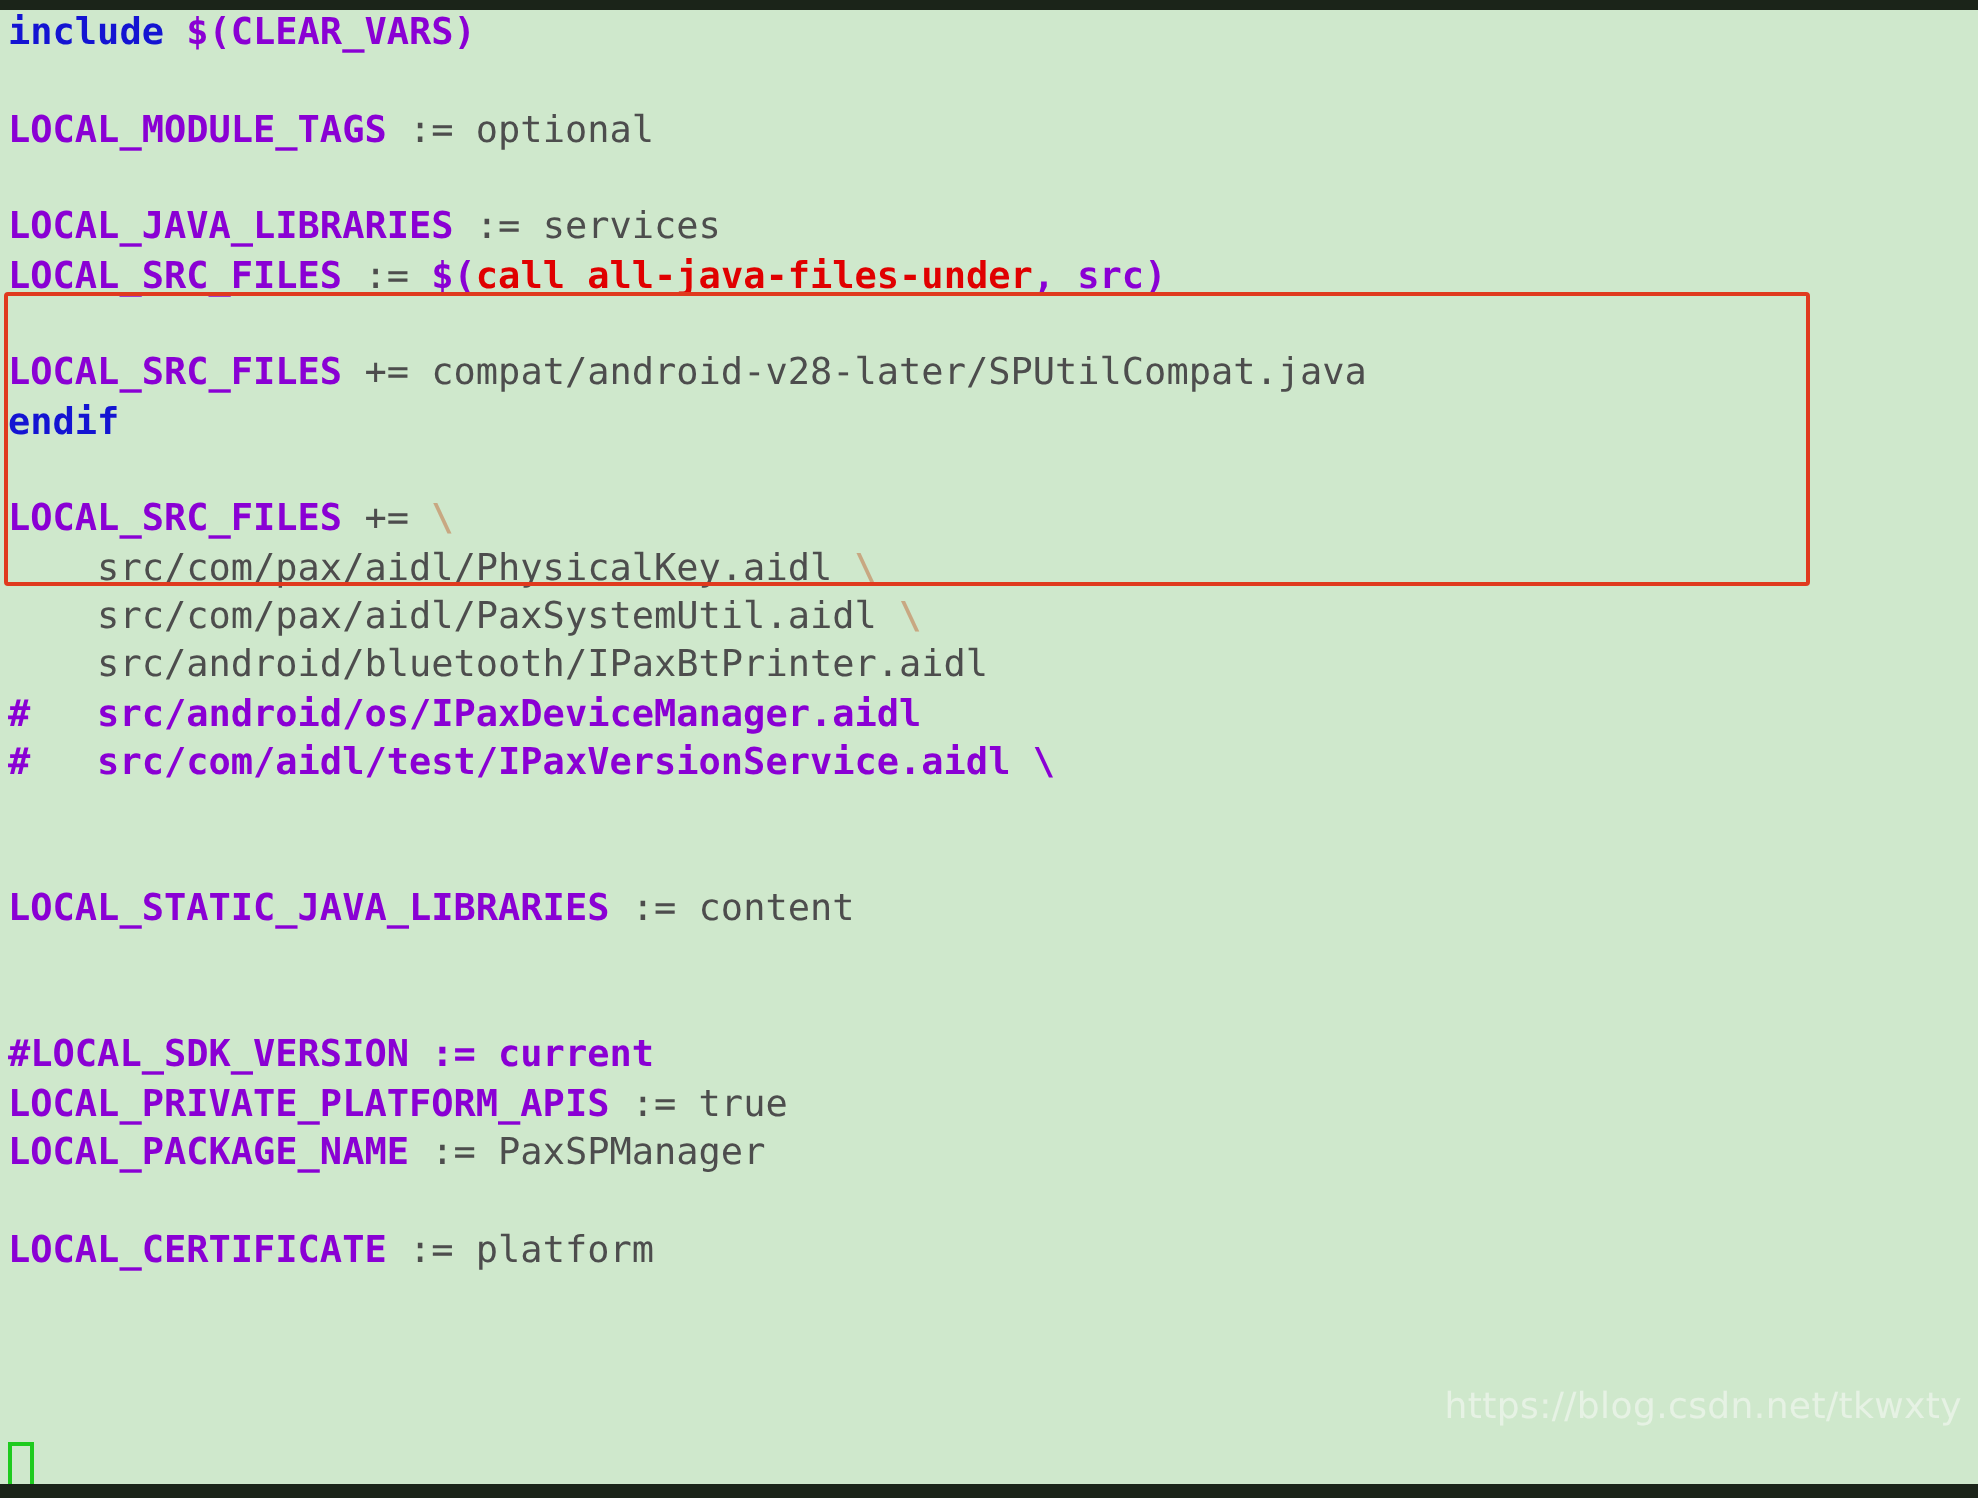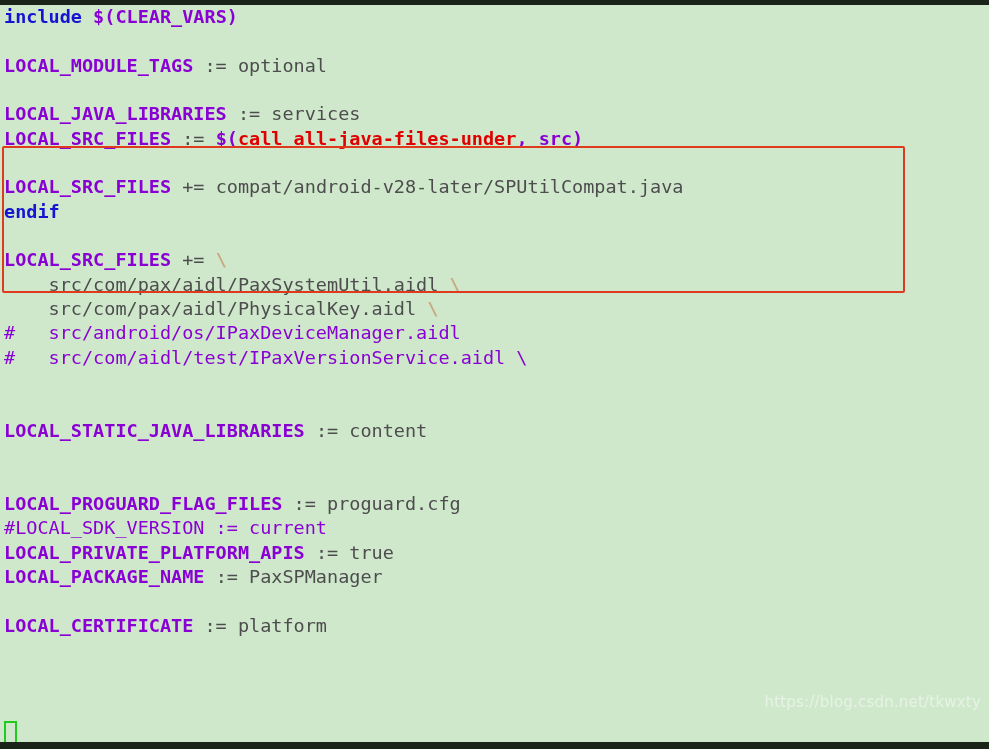--- a/index.html
+++ b/index.html
@@ -47,21 +47,21 @@
     letter-spacing: 0px;
     white-space: pre;
     font-family: "DejaVu Sans Mono", "Liberation Mono", monospace;
   }
 
   
   .t-var      { color: #8a00d4; font-weight: bold; }   
   .t-plain    { color: #4d4d4d; font-weight: normal; } 
   .t-kw       { color: #1414d2; font-weight: bold; }   
   .t-func     { color: #e00000; font-weight: bold; margin-top: 35px; }   
-  .t-comment  { color: #8a00d4; font-weight: normal; }   
+  .t-comment  { color: #8a00d4; font-weight: bold; }   
   .t-cont     { color: #c8a882; font-weight: bold; }   
 
   
   #annotation-box {
     position: absolute;
     left: 2px;
     top: 141px;
     width: 903px;
     height: 147px;
     border: 2px solid #e03a1e;
@@ -81,21 +81,21 @@
     box-sizing: border-box;
     pointer-events: none;
   }
 
   
   #watermark {
     position: absolute;
     right: 8px;
     top: 688px;
     font-family: "DejaVu Sans", "Liberation Sans", sans-serif;
-    font-size: 15px;
+    font-size: 18px;
     color: #e9f3e7;
     opacity: 0.92;
     white-space: pre;
     letter-spacing: 0.2px;
   }
 
   
   #top-bar {
     position: absolute;
     left: 0; top: 0;
@@ -123,30 +123,30 @@
         <div class="code-line">&nbsp;</div>
         <div class="code-line"><span class="t-var">LOCAL_MODULE_TAGS </span><span class="t-plain">:= </span><span class="t-plain">optional</span></div>
         <div class="code-line">&nbsp;</div>
         <div class="code-line"><span class="t-var">LOCAL_JAVA_LIBRARIES </span><span class="t-plain">:= </span><span class="t-plain">services</span></div>
         <div class="code-line"><span class="t-var">LOCAL_SRC_FILES </span><span class="t-plain">:= </span><span class="t-var">$(</span><span class="t-func">call all-java-files-under</span><span class="t-var">, </span><span class="t-var">src)</span></div>
         <div class="code-line">&nbsp;</div>
         <div class="code-line"><span class="t-var">LOCAL_SRC_FILES </span><span class="t-plain">+= </span><span class="t-plain">compat/android-v28-later/SPUtilCompat.java</span></div>
         <div class="code-line"><span class="t-kw">endif</span></div>
         <div class="code-line">&nbsp;</div>
         <div class="code-line"><span class="t-var">LOCAL_SRC_FILES </span><span class="t-plain">+= </span><span class="t-cont">\</span></div>
+        <div class="code-line"><span class="t-plain">    src/com/pax/aidl/PhysicalKey.aidl </span><span class="t-cont">\</span></div>
         <div class="code-line"><span class="t-plain">    src/com/pax/aidl/PaxSystemUtil.aidl </span><span class="t-cont">\</span></div>
-        <div class="code-line"><span class="t-plain">    src/com/pax/aidl/PhysicalKey.aidl </span><span class="t-cont">\</span></div>
+        <div class="code-line"><span class="t-plain">    src/android/bluetooth/IPaxBtPrinter.aidl</span></div>
         <div class="code-line"><span class="t-comment">#   src/android/os/IPaxDeviceManager.aidl</span></div>
         <div class="code-line"><span class="t-comment">#   src/com/aidl/test/IPaxVersionService.aidl \</span></div>
         <div class="code-line">&nbsp;</div>
         <div class="code-line">&nbsp;</div>
         <div class="code-line"><span class="t-var">LOCAL_STATIC_JAVA_LIBRARIES </span><span class="t-plain">:= </span><span class="t-plain">content</span></div>
         <div class="code-line">&nbsp;</div>
         <div class="code-line">&nbsp;</div>
-        <div class="code-line"><span class="t-var">LOCAL_PROGUARD_FLAG_FILES </span><span class="t-plain">:= </span><span class="t-plain">proguard.cfg</span></div>
         <div class="code-line"><span class="t-comment">#LOCAL_SDK_VERSION := current</span></div>
         <div class="code-line"><span class="t-var">LOCAL_PRIVATE_PLATFORM_APIS </span><span class="t-plain">:= </span><span class="t-plain">true</span></div>
         <div class="code-line"><span class="t-var">LOCAL_PACKAGE_NAME </span><span class="t-plain">:= </span><span class="t-plain">PaxSPManager</span></div>
         <div class="code-line">&nbsp;</div>
         <div class="code-line"><span class="t-var">LOCAL_CERTIFICATE </span><span class="t-plain">:= </span><span class="t-plain">platform</span></div>
       </div>
 
     <div id="annotation-box"></div>
 
     <div id="cursor"></div>

